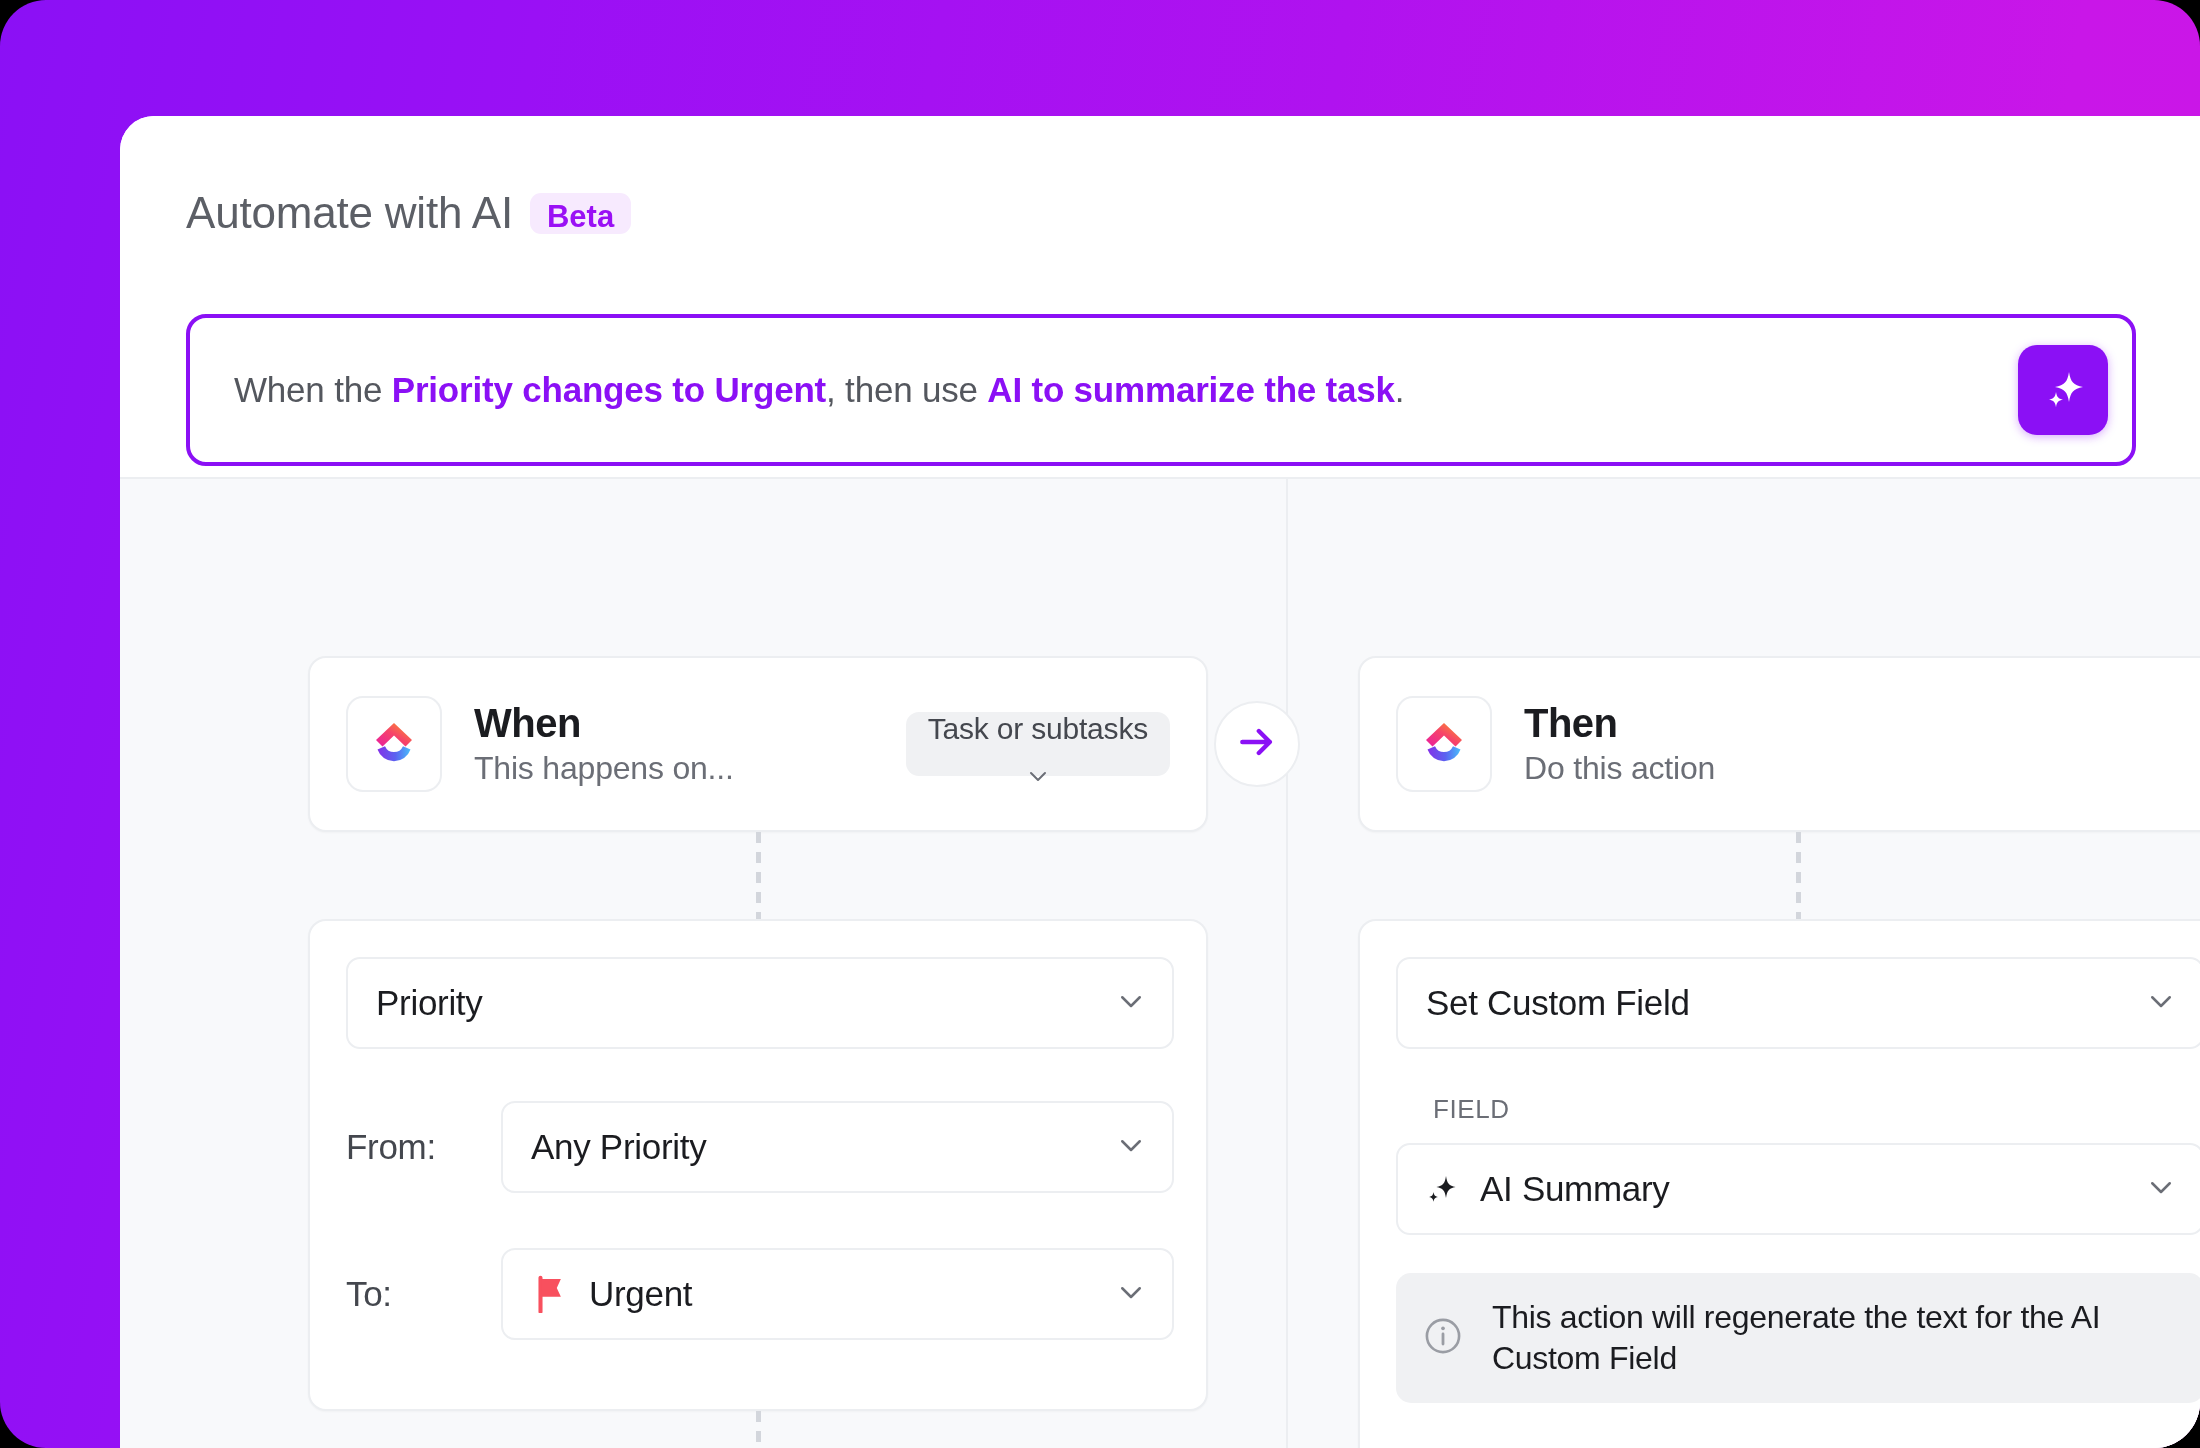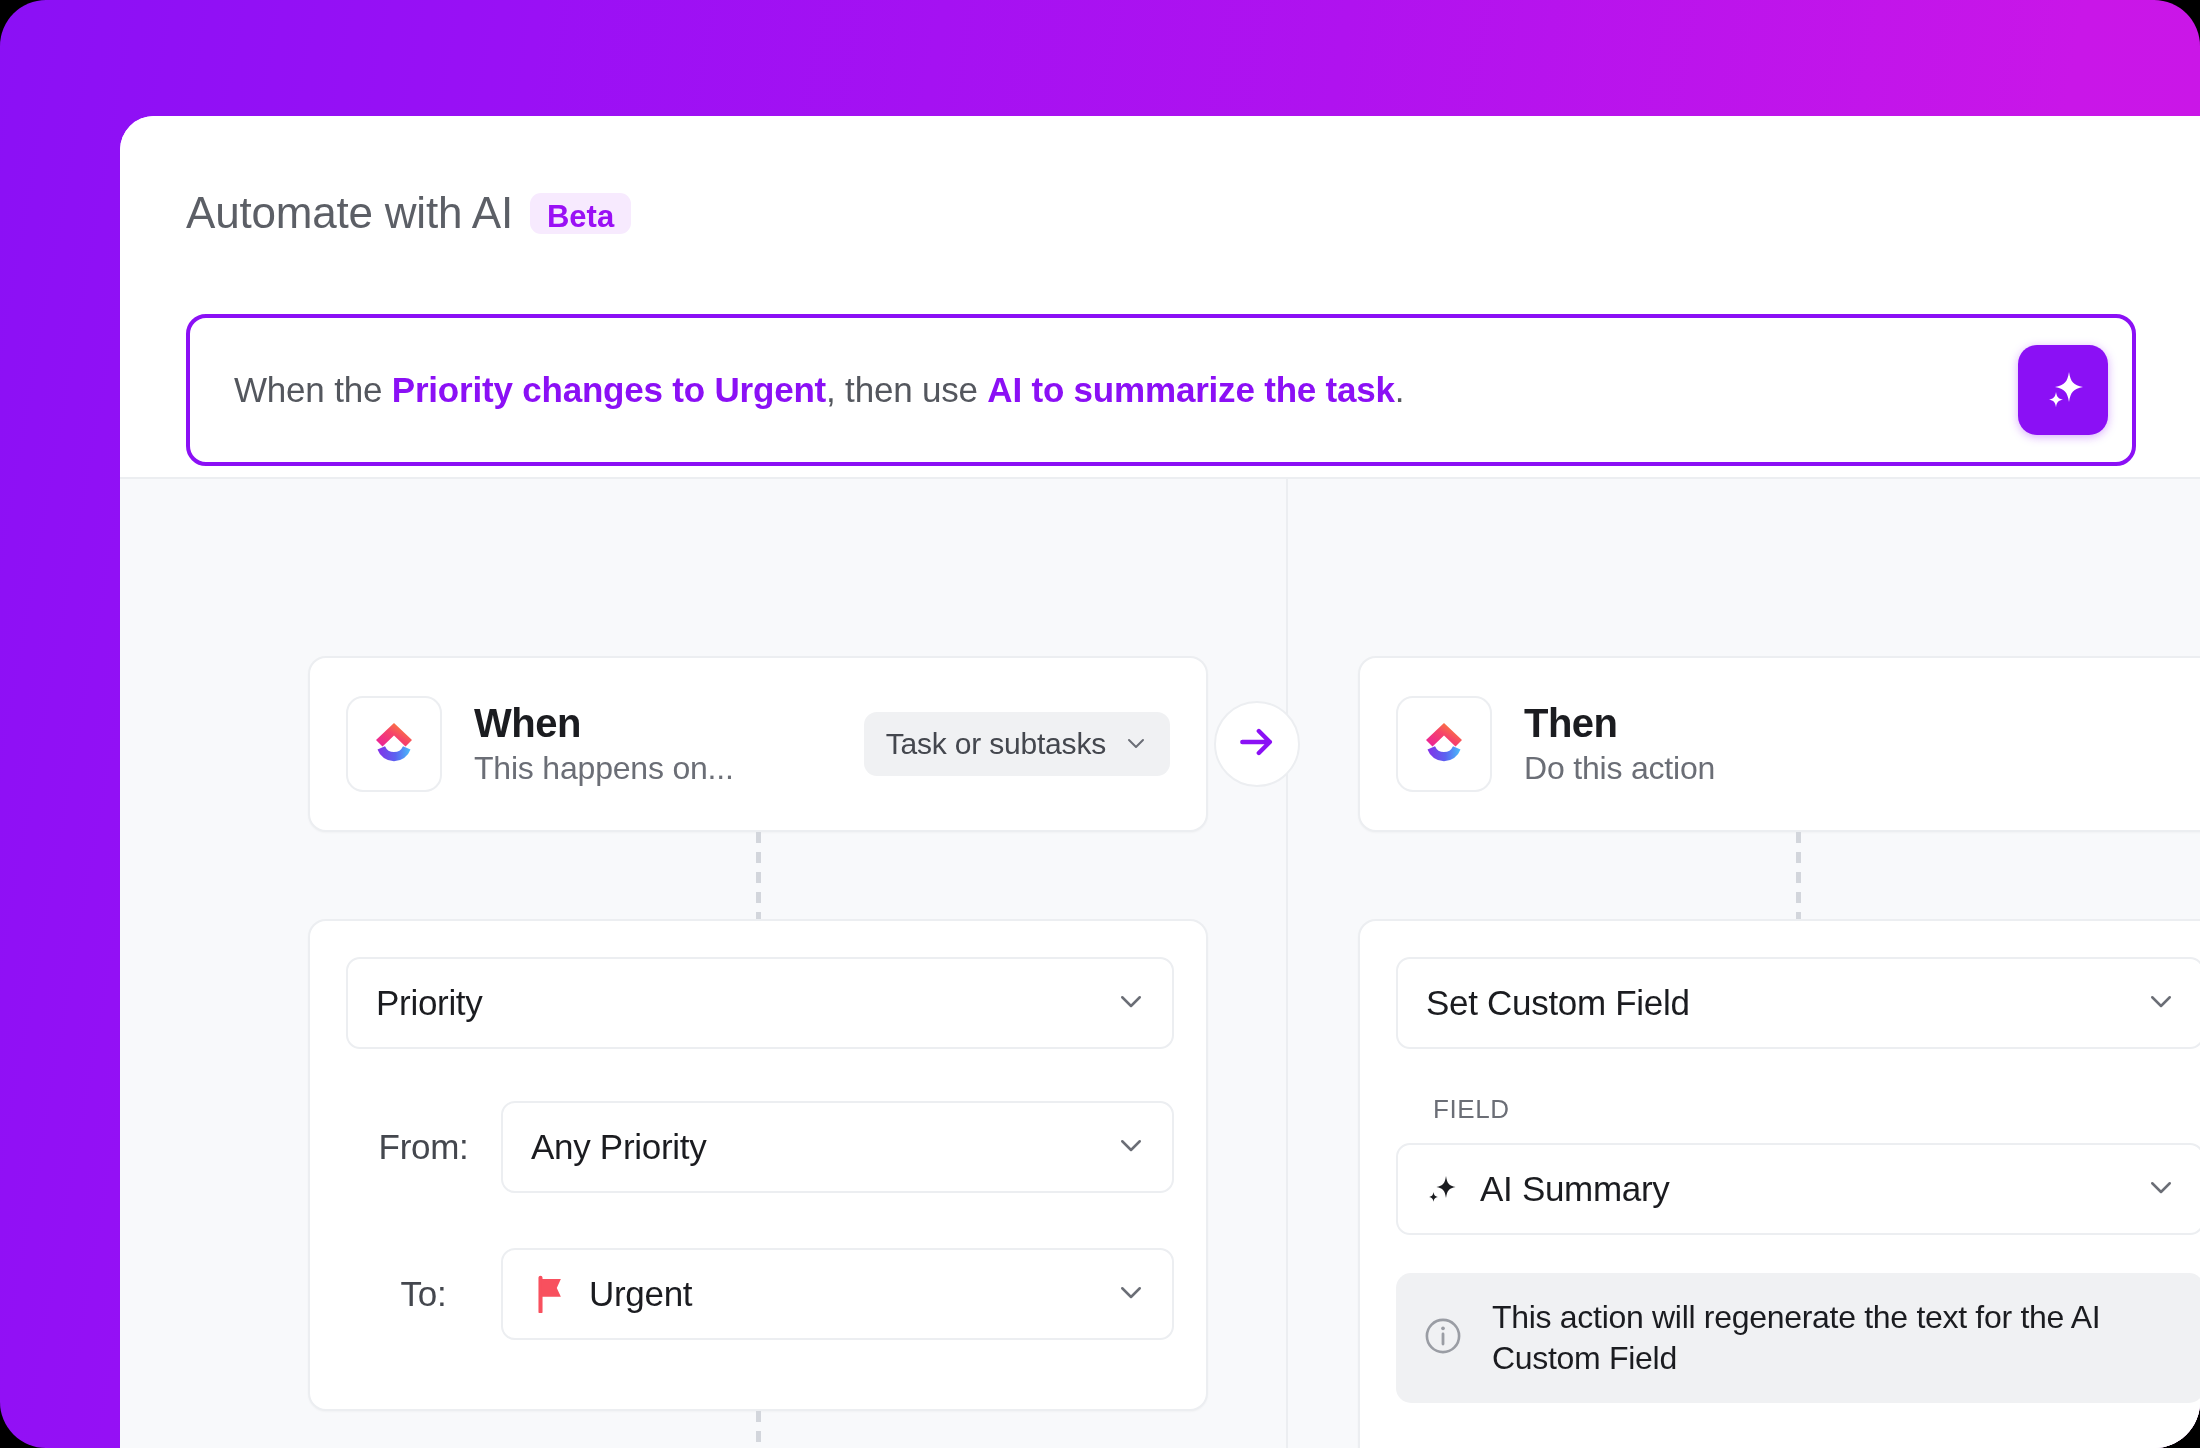--- a/index.html
+++ b/index.html
@@ -195,20 +195,21 @@
     transform: translateY(-50%);
     background: #f0f1f3;
     border: none;
     border-radius: 13px;
     height: 64px;
     padding: 0 22px;
     display: flex;
     align-items: center;
     gap: 18px;
     cursor: pointer;
+    flex-direction: column;
   }
   .pill-select .pill-label {
     font-size: 30px;
     color: #44474e;
     letter-spacing: -0.2px;
   }
 
   
   .arrow-circle {
     position: absolute;
@@ -240,21 +241,20 @@
     background: #fff;
     border: 2px solid #eceef1;
     border-radius: 18px;
     box-shadow: 0 1px 2px rgba(16,24,40,0.03);
   }
   .detail-card.left {
     left: 188px;
     width: 900px;
     top: 440px;
     height: 492px;
-    text-align: center;
   }
   .detail-card.right {
     left: 70px;
     width: 880px;
     top: 440px;
     height: 570px;
   }
 
   .select-box {
     background: #fff;

